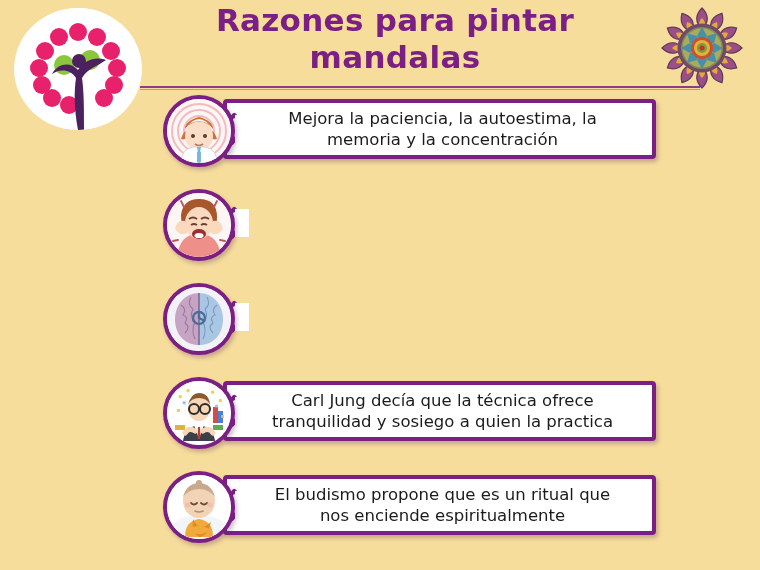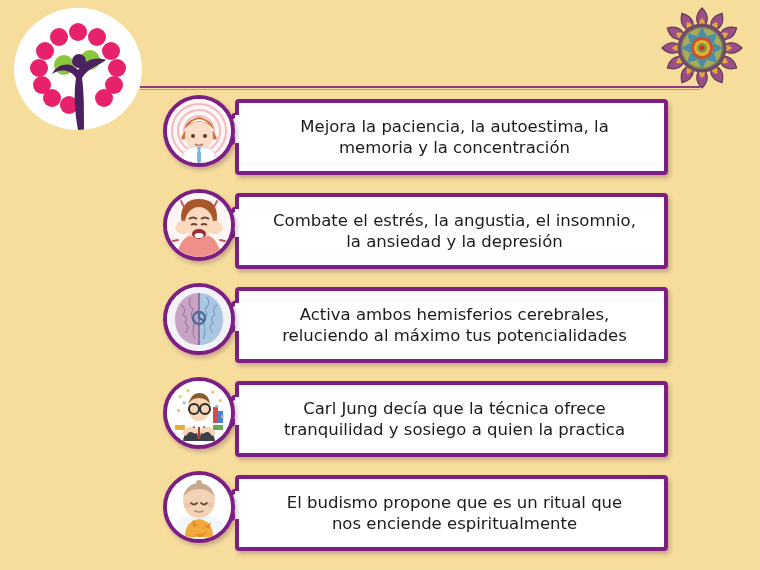--- a/index.html
+++ b/index.html
@@ -99,24 +99,24 @@
     height: 72px;
   }
   .row-0 { top: 0px; }
   .row-1 { top: 94px; }
   .row-2 { top: 188px; }
   .row-3 { top: 282px; }
   .row-4 { top: 376px; }
 
   .bubble {
     position: absolute;
-    left: 72px;
+    left: 60px;
     top: 4px;
     width: 433px;
-    height: 76px;
+    height: 60px;
     background: #ffffff;
     border: 4px solid #7c1f84;
     border-radius: 4px;
     box-sizing: border-box;
     box-shadow: 2px 3px 4px rgba(90,40,90,0.30);
     display: flex;
     align-items: center;
     justify-content: center;
   }
   .bubble-text {
@@ -194,20 +194,24 @@
           <circle cx="55" cy="97" r="9"></circle>
         </g>
         <circle cx="50" cy="57" r="10" fill="#8cc63e"></circle>
         <circle cx="76" cy="52" r="10" fill="#8cc63e"></circle>
         <path d="M64 122 C60 100 60 84 62 70 C57 62 47 60 38 66 C44 54 58 54 64 62
                  C70 52 82 48 92 52 C84 58 74 60 68 70 C70 84 70 100 70 122 Z" fill="#4b2160"></path>
         <circle cx="65" cy="53" r="7" fill="#4b2160"></circle>
       </svg>
     </div>
 
+    <div id="title-block">
+      <span id="title-line-1">Razones para pintar</span>
+      <span id="title-line-2">mandalas</span>
+    </div>
 
     <div id="mandala-badge">
       <svg width="88" height="88" viewBox="0 0 88 88">
         <g transform="translate(44,44)">
           <g id="pet">
             <path d="M0,-40 C7,-33 7,-25 0,-20 C-7,-25 -7,-33 0,-40 Z" fill="#9b4f86" stroke="#5c3a55" stroke-width="1.2"></path>
             <path d="M0,-30 C4,-26 4,-22 0,-19 C-4,-22 -4,-26 0,-30 Z" fill="#e4a93b"></path>
           </g>
           <use href="#pet" transform="rotate(30)"></use>
           <use href="#pet" transform="rotate(60)"></use>
@@ -272,24 +276,20 @@
           <path d="M28 45 Q32 48 36 45" stroke="#b9795c" stroke-width="1.6" fill="none"></path>
           <path d="M14 64 Q14 50 26 48 L38 48 Q50 50 50 64 Z" fill="#ffffff" stroke="#cdd3dd" stroke-width="1"></path>
           <path d="M30 48 L32 58 L34 48 Z" fill="#7fb4dc"></path>
           <rect x="30" y="52" width="4" height="12" rx="2" fill="#7fb4dc"></rect>
         </svg>
       </div>
     </div>
 
     <div class="row row-1">
       <div class="notch"></div>
-      <div class="bubble">
-        <div class="bubble-text">Combate el estrés, la angustia, el insomnio,
-la ansiedad y la depresión</div>
-      </div>
       <div class="notch-cover"></div>
       <div class="icon-circle">
         <svg width="64" height="64" viewBox="0 0 64 64">
           <circle cx="32" cy="32" r="32" fill="#fdf6f4"></circle>
           <path d="M10 64 Q12 46 24 42 L40 42 Q52 46 54 64 Z" fill="#ef8f8a"></path>
           <path d="M14 22 Q16 6 32 6 Q50 6 50 24 Q50 34 46 38 Q44 18 32 16 Q20 18 18 38 Q14 32 14 22Z" fill="#a8562c"></path>
           <ellipse cx="32" cy="30" rx="14" ry="16" fill="#fbd9bf"></ellipse>
           <path d="M22 26 Q26 23 30 26" stroke="#6b4230" stroke-width="2" fill="none"></path>
           <path d="M34 26 Q38 23 42 26" stroke="#6b4230" stroke-width="2" fill="none"></path>
           <path d="M24 32 Q27 30 30 32" stroke="#6b4230" stroke-width="1.8" fill="none"></path>
@@ -298,24 +298,20 @@
           <ellipse cx="32" cy="42.5" rx="4.5" ry="2.6" fill="#ffffff"></ellipse>
           <path d="M8 36 Q10 26 18 28 Q22 32 20 40 Q14 44 8 36Z" fill="#fbd9bf"></path>
           <path d="M56 36 Q54 26 46 28 Q42 32 44 40 Q50 44 56 36Z" fill="#fbd9bf"></path>
           <path d="M14 8 L17 14 M50 8 L47 14 M6 48 L11 47 M58 48 L53 47" stroke="#c2545c" stroke-width="1.8" stroke-linecap="round"></path>
         </svg>
       </div>
     </div>
 
     <div class="row row-2">
       <div class="notch"></div>
-      <div class="bubble">
-        <div class="bubble-text">Activa ambos hemisferios cerebrales,
-reluciendo al máximo tus potencialidades</div>
-      </div>
       <div class="notch-cover"></div>
       <div class="icon-circle">
         <svg width="64" height="64" viewBox="0 0 64 64">
           <circle cx="32" cy="32" r="32" fill="#f3f2f8"></circle>
           <path d="M32 6 C18 6 8 18 8 32 C8 48 18 58 32 58 Z" fill="#c7a3c4"></path>
           <path d="M32 6 C46 6 56 18 56 32 C56 48 46 58 32 58 Z" fill="#a9c6e3"></path>
           <g stroke="#8d6f94" stroke-width="1.1" fill="none" opacity=".8">
             <path d="M14 18 Q20 22 16 28 Q22 30 18 36 Q24 40 18 46"></path>
             <path d="M24 10 Q20 18 26 22 Q22 30 28 34 Q24 44 28 52"></path>
           </g>

